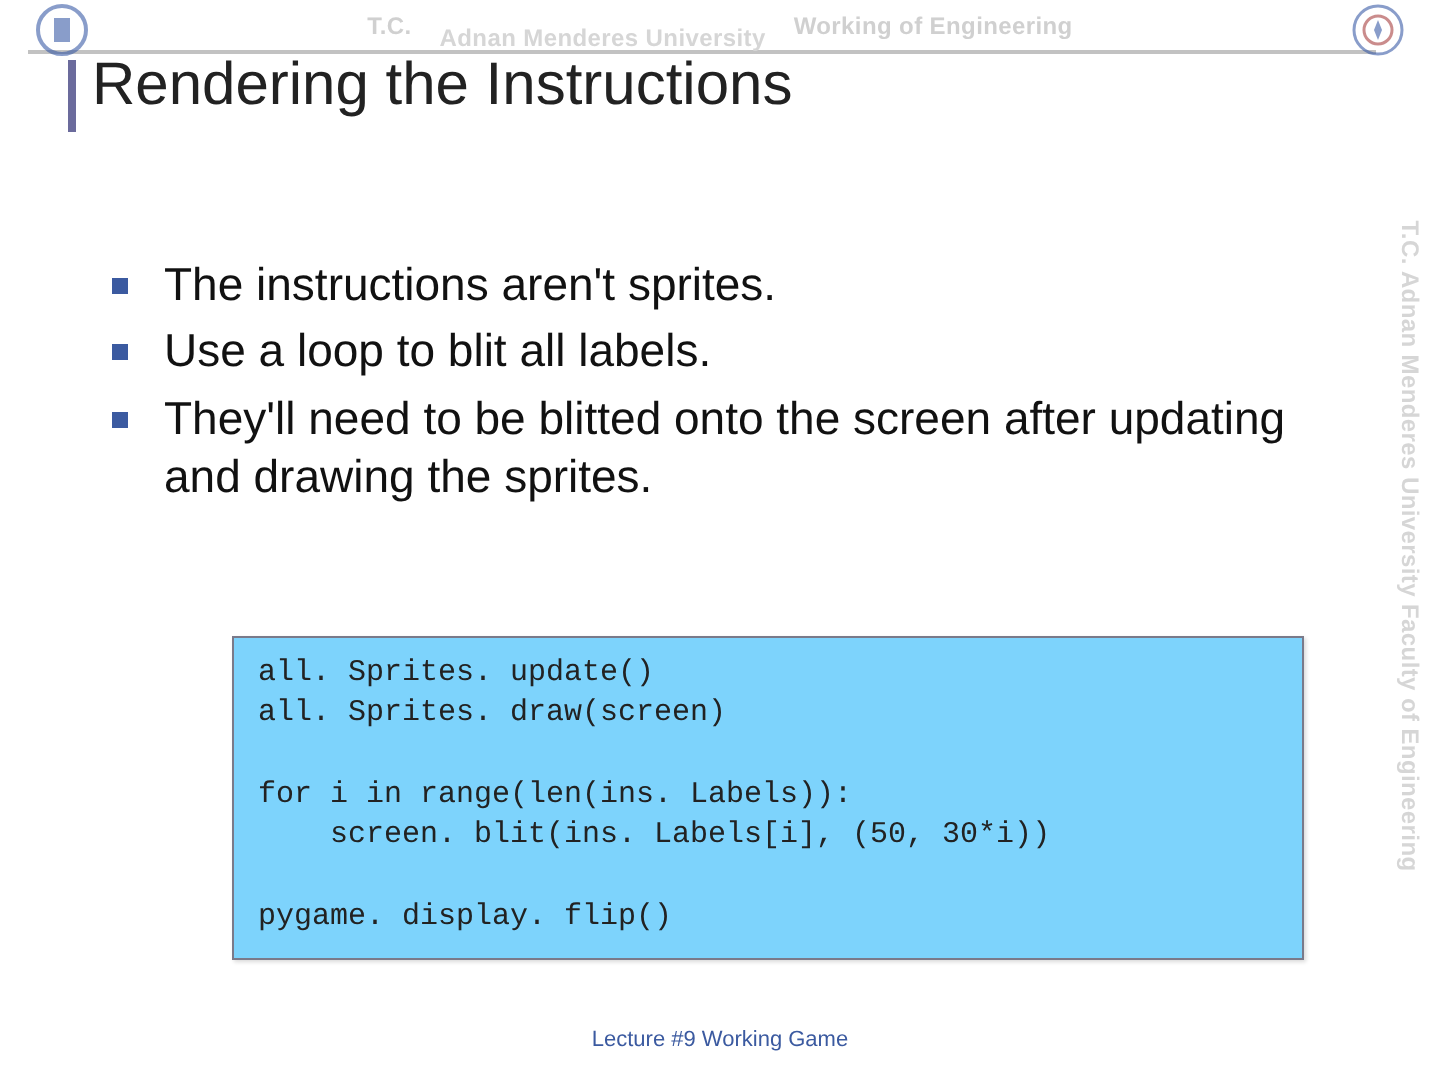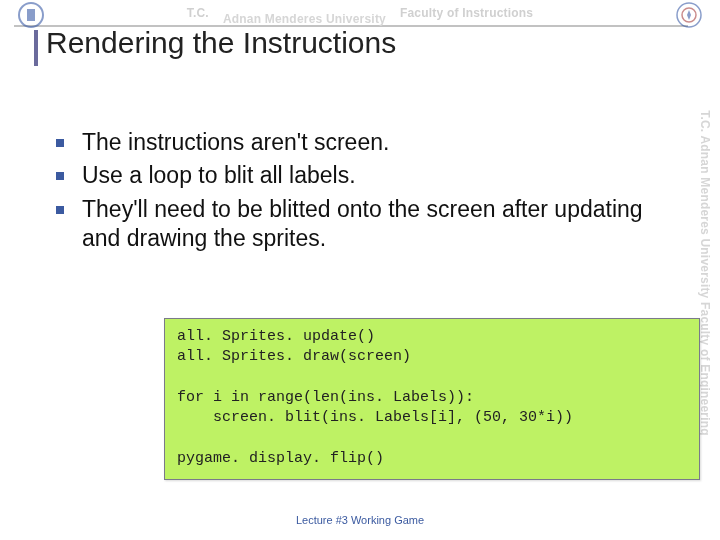--- a/index.html
+++ b/index.html
@@ -115,29 +115,28 @@
     line-height: 1.28;
   }
 
   
   .code-box {
     position: absolute;
     left: 116px;
     top: 318px;
     width: 536px;
     border: 1px solid #7a7a8a;
-    background: #bef264;
+    background: #7dd3fc;
     box-shadow: 1px 1px 2px rgba(0,0,0,0.15);
     padding: 8px 12px 10px 12px;
     font-family: "Courier New", Courier, monospace;
     font-size: 15px;
     color: #222;
     line-height: 1.35;
     white-space: pre;
-    margin-left: 48px;
   }
 
   
   .footer {
     position: absolute;
     bottom: 14px;
     left: 0; right: 0;
     text-align: center;
     color: #3b5aa0;
     font-size: 11px;
@@ -152,21 +151,21 @@
 
   <div class="header-band">
     <div class="logo-left">
       <svg width="26" height="26" viewBox="0 0 26 26">
         <circle cx="13" cy="13" r="12" fill="none" stroke="#2a4ea0" stroke-width="2"></circle>
         <rect x="9" y="7" width="8" height="12" fill="#2a4ea0"></rect>
       </svg>
     </div>
     <span>T.C.</span>
     <span class="uni-text">Adnan Menderes University</span>
-    <span>Faculty of Instructions</span>
+    <span>Working of Engineering</span>
     <div class="logo-right">
       <svg width="26" height="26" viewBox="0 0 26 26">
         <circle cx="13" cy="13" r="12" fill="none" stroke="#2a4ea0" stroke-width="1.5"></circle>
         <circle cx="13" cy="13" r="7" fill="none" stroke="#a03030" stroke-width="1.5"></circle>
         <polygon points="13,8 15,13 13,18 11,13" fill="#2a4ea0"></polygon>
       </svg>
     </div>
   </div>
 
   <div class="right-band">
@@ -174,35 +173,35 @@
   </div>
 
   <div class="title-accent"></div>
   <div class="title-wrap">
     <h1 class="title">Rendering the Instructions</h1>
   </div>
 
   <div class="bullets">
     <div class="bullet">
       <div class="sq"></div>
-      <div class="txt">The instructions aren't screen.</div>
+      <div class="txt">The instructions aren't sprites.</div>
     </div>
     <div class="bullet">
       <div class="sq"></div>
       <div class="txt">Use a loop to blit all labels.</div>
     </div>
     <div class="bullet">
       <div class="sq"></div>
       <div class="txt">They'll need to be blitted onto the screen after updating and drawing the sprites.</div>
     </div>
   </div>
 
   <div class="code-box">all. Sprites. update()
 all. Sprites. draw(screen)
 
 for i in range(len(ins. Labels)):
     screen. blit(ins. Labels[i], (50, 30*i))
 
 pygame. display. flip()</div>
 
-  <div class="footer">Lecture #3 Working Game</div>
+  <div class="footer">Lecture #9 Working Game</div>
 
 </div>
 
 </body></html>

